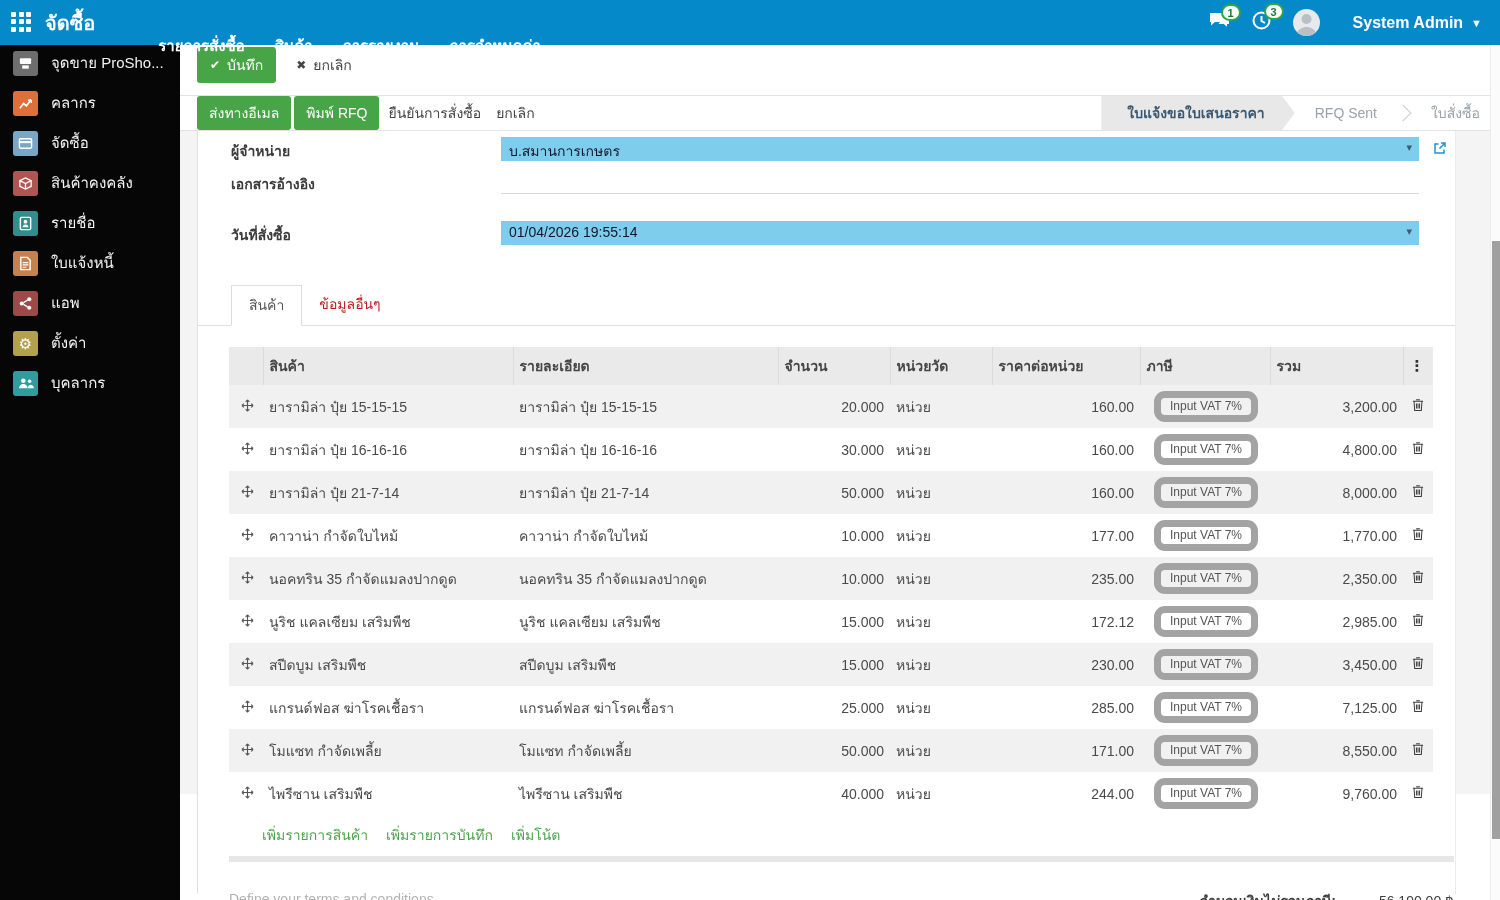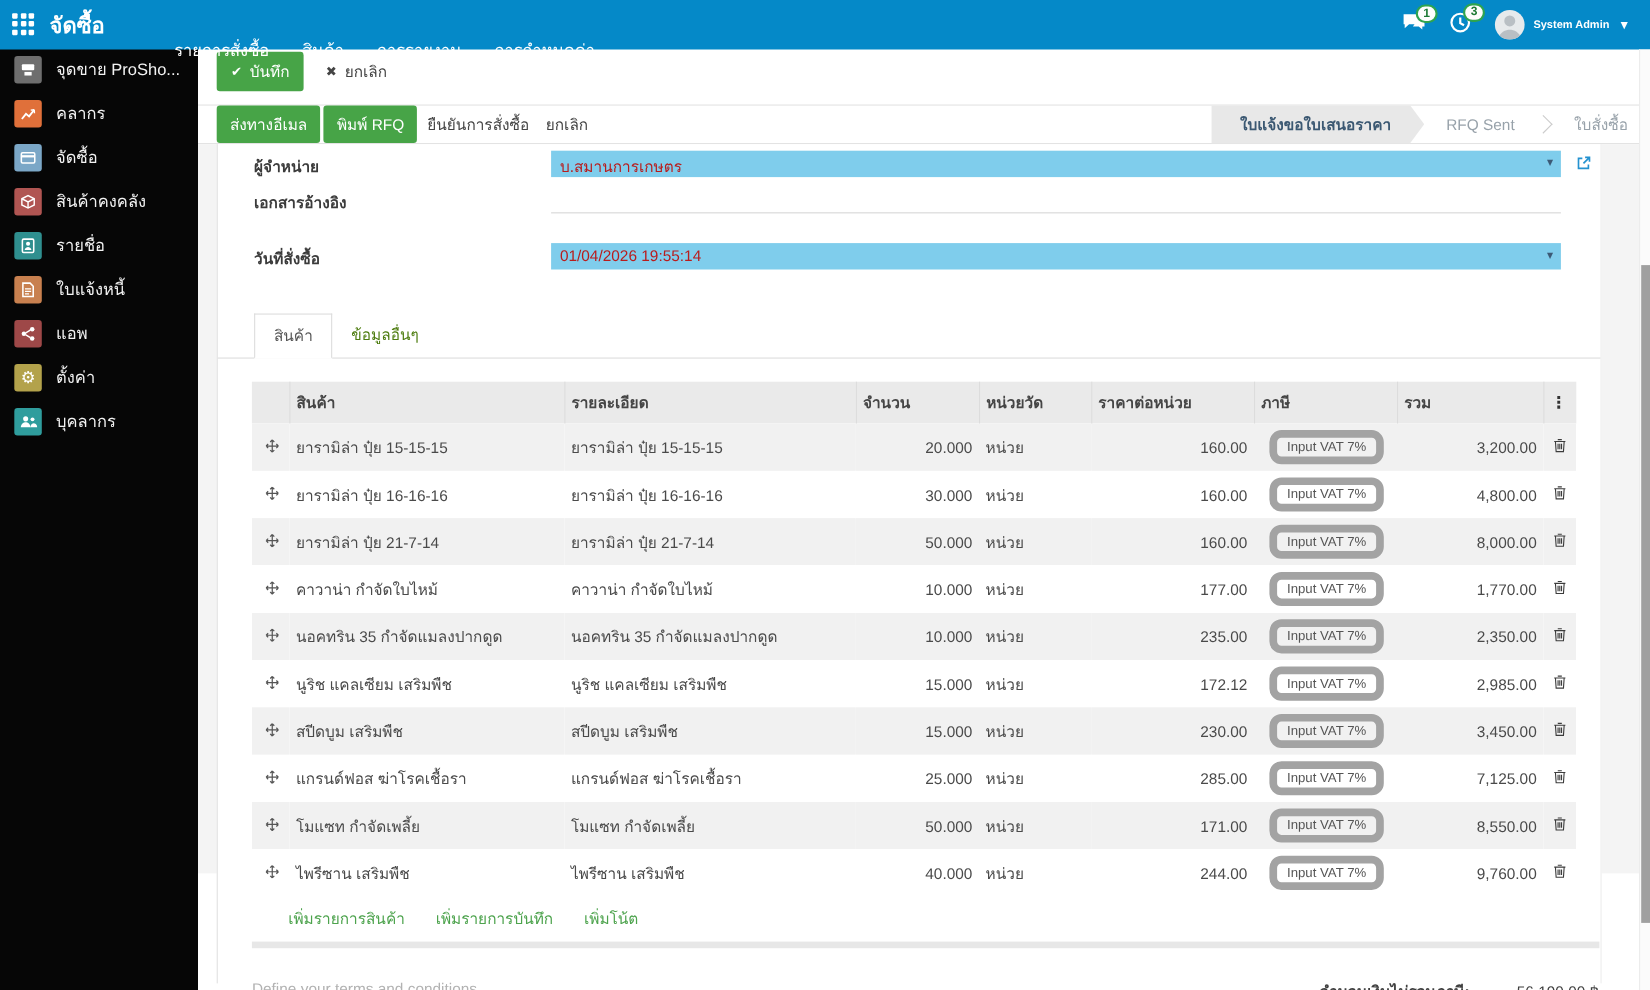--- a/index.html
+++ b/index.html
@@ -7,30 +7,30 @@
     font-family:"Liberation Sans","DejaVu Sans",sans-serif; background:#fff; color:#4a4a4a; }
 
   
   .navbar { position:absolute; top:0; left:0; right:0; height:45px; background:#0589c8;
     display:flex; align-items:center; color:#fff; z-index:30; }
   .grid-icon { width:22px; height:22px; margin:0 12px 0 11px; display:grid;
     grid-template-columns:repeat(3,5px); grid-template-rows:repeat(3,5px); gap:2.5px; cursor:pointer; }
   .grid-icon i { background:#fff; border-radius:1px; }
   .app-title { font-size:20px; font-weight:700; margin-right:48px; cursor:pointer; }
   .nav-menus { display:flex; height:100%; }
-  .nav-item { display:flex; align-items:center; padding:0 15px; font-size:15px; font-weight:400; cursor:pointer;margin-top:46px; }
+  .nav-item { display:flex; align-items:center; padding:0 15px; font-size:15px; font-weight:700; cursor:pointer;margin-top:46px; }
   .nav-right { margin-left:auto; display:flex; align-items:center; gap:22px; padding-right:18px; }
   .nav-ico { position:relative; cursor:pointer; display:flex; align-items:center; }
   .badge { position:absolute; top:-8px; left:12px; min-width:20px; height:17px; background:#fdfdfd;
     border:2px solid #2ea44f; border-radius:10px; color:#1d7a35; font-size:11px; font-weight:700;
     display:flex; align-items:center; justify-content:center; padding:0 4px; }
   .user-zone { display:flex; align-items:center; gap:8px; cursor:pointer; }
   .avatar { width:27px; height:27px; border-radius:50%; background:#e7eaec; overflow:hidden;
     display:flex; align-items:flex-end; justify-content:center; }
-  .user-name { font-size:10px; font-weight:700; }
+  .user-name { font-size:16px; font-weight:700;margin-left:25px; }
   .caret { font-size:11px; }
 
   
   .sidebar { position:absolute; top:37px; left:0; width:180px; bottom:0; background:#060606;
     padding-top:6px; z-index:20; }
   .sb-item { display:flex; align-items:center; height:40px; padding-left:13px; cursor:pointer; color:#f2f2f2; }
   .sb-icon { width:25px; height:25px; border-radius:3px; margin-right:13px; flex:0 0 25px;
     display:flex; align-items:center; justify-content:center; color:#fff; font-size:14px; }
   .sb-label { font-size:15px; white-space:nowrap; }
 
@@ -59,52 +59,52 @@
   .chev::before { content:""; position:absolute; top:11px; left:0; width:11px; height:11px;
     border-top:1px solid #ccc; border-right:1px solid #ccc; transform:rotate(45deg); }
 
   
   .sheet-wrap { position:relative; height:663px; background:#f4f4f4; }
   .sheet { position:absolute; left:17px; top:0; width:1259px; bottom:-100px; background:#fff;
     border-left:1px solid #e1e1e1; border-right:1px solid #ededed; padding:3px 0 0 0; }
   .field-row { display:flex; align-items:flex-start; margin-left:33px; }
   .field-label { width:270px; font-size:14px; font-weight:700; color:#3b3b3b; padding-top:3px; }
   .field-widget { width:918px; position:relative; }
-  .fw-selected { background:#7fcdec; height:24px; font-size:14px; color:#b91c1c;
+  .fw-selected { background:#7fcdec; height:24px; font-size:14px; color:#0f172a;
     padding:3px 32px 0 8px; cursor:pointer; }
   .fw-caret { position:absolute; right:7px; top:4px; color:#3c5a76; font-size:11px; cursor:pointer; }
   .fw-empty { height:24px; border-bottom:1px solid #d6d6d6; cursor:text; }
   .ext-link { margin:4px 0 0 14px; cursor:pointer; }
 
   
   .tabs { margin-top:39px; padding-left:33px; border-bottom:1px solid #ddd; display:flex; }
   .tab { padding:8px 17px 9px; font-size:14px; cursor:pointer; }
   .tab.active { border:1px solid #ddd; border-bottom:1px solid #fff; margin-bottom:-1px;
     background:#fff; color:#555; }
-  .tab.inactive { color:#4d7c0f; }
+  .tab.inactive { color:#b91c1c; }
 
   
   table.lines { margin:21px 0 0 31px; width:1204px; border-collapse:collapse; table-layout:fixed;
     font-size:14px; }
   .lines th { background:#eaeaea; font-weight:700; color:#454545; text-align:left;
     padding:8px 6px; border-left:1px solid #dcdcdc; font-size:14px; }
   .lines th:first-child { border-left:none; }
   .lines td { padding:6px 6px; color:#4a4a4a; overflow:hidden; white-space:nowrap; }
   .lines tbody tr:nth-child(odd) { background:#f1f1f1; }
   .num { text-align:right; }
   .col-handle { width:34px; } .col-product { width:250px; } .col-desc { width:265px; }
   .col-qty { width:112px; } .col-uom { width:102px; } .col-price { width:148px; }
   .col-tax { width:130px; } .col-total { width:133px; } .col-del { width:30px; }
   .handle { cursor:grab; display:inline-block; padding-left:6px; }
   .tax-pill { display:inline-block; border:7px solid #a3a3a3; border-radius:11px;
     padding:1px 9px 2px; font-size:12px; color:#555; background:transparent; }
   .del { cursor:pointer; display:inline-block; }
   .dots-icon { font-size:15px; color:#333; font-weight:700; cursor:pointer; }
 
-  .footer-links { display:flex; gap:28px; margin:9px 0 10px 64px; font-size:14px; }
+  .footer-links { display:flex; gap:18px; margin:9px 0 10px 64px; font-size:14px; }
   .flink { color:#4da34d; cursor:pointer; }
   .gray-band { height:6px; background:#e7e7e7; margin:4px 0 0 31px; width:1225px; }
 
   .bottom { display:flex; justify-content:space-between; margin:22px 0 0 31px; width:1225px; }
   .terms { width:556px; }
   .terms-text { color:#b2b2b2; font-size:14px; padding-top:7px; cursor:text; }
   .totals { width:346px; font-size:14px; color:#3f3f3f; margin-top:2px; }
   .t-row { display:flex; align-items:center; padding:4px 0; }
   .t-label { flex:1; text-align:right; font-weight:700; }
   .t-value { width:118px; text-align:right; }

